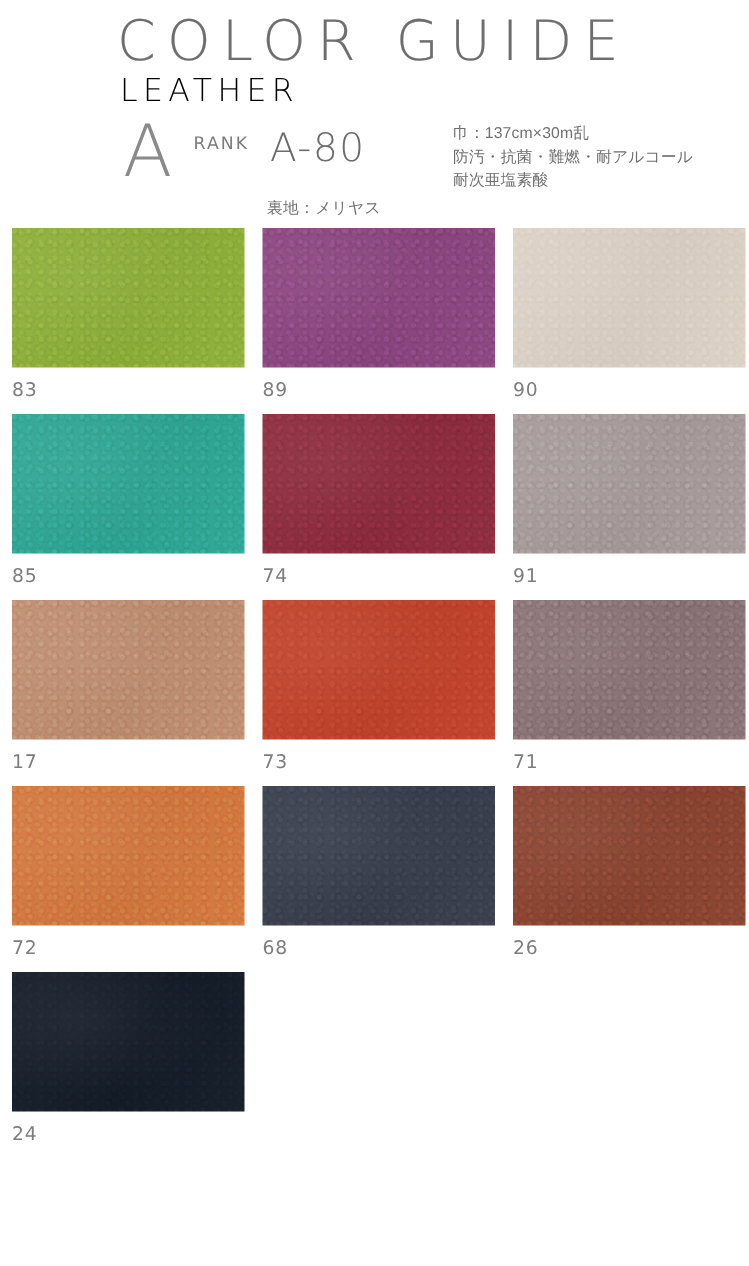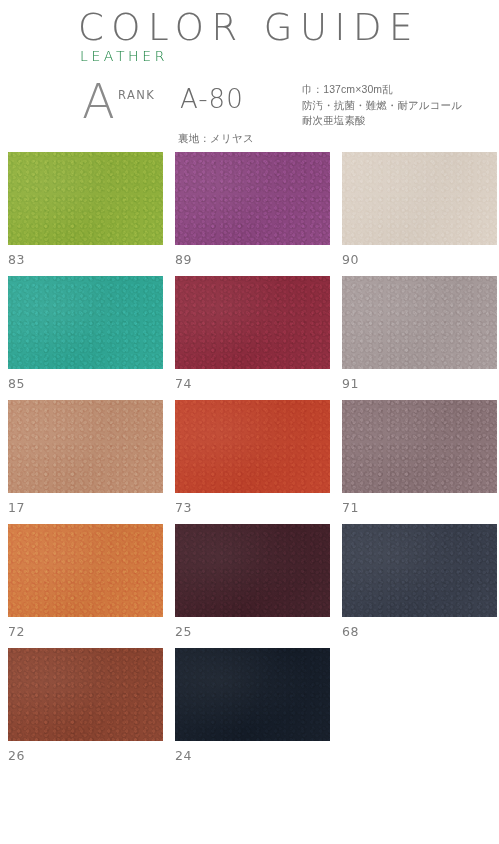--- a/index.html
+++ b/index.html
@@ -28,42 +28,42 @@
     letter-spacing: 7.5px;
     color: #6e6e6e;
     font-family: "DejaVu Sans", sans-serif;
     -webkit-text-stroke: 0.1px #6e6e6e;
     white-space: nowrap;
   }
   .title-sub {
     position: absolute;
     left: 80px;
     top: 48px;
-    font-size: 14px;
+    font-size: 21px;
     font-weight: 300;
     letter-spacing: 3.6px;
-    color: #15803d;
+    color: #000000;
     font-family: "DejaVu Sans", sans-serif;
     white-space: nowrap;
   }
 
   
   .rank-letter {
     position: absolute;
     left: 82px;
     top: 77px;
     font-size: 48px;
     font-weight: 300;
     color: #8a8a8a;
     line-height: 1;
     font-family: "DejaVu Sans", sans-serif;
   }
   .rank-word {
     position: absolute;
-    left: 118px;
+    left: 129px;
     top: 88px;
     font-size: 11.5px;
     letter-spacing: 1.4px;
     color: #7b7b7b;
     font-family: "DejaVu Sans", sans-serif;
   }
   .product-code {
     position: absolute;
     left: 180px;
     top: 84px;
@@ -213,24 +213,20 @@
     </div>
     <div class="swatch-cell">
       <div class="swatch-chip" style="background-color: rgb(139, 116, 120);"></div>
       <div class="swatch-label">71</div>
     </div>
     <div class="swatch-cell">
       <div class="swatch-chip" style="background-color: rgb(212, 121, 63);"></div>
       <div class="swatch-label">72</div>
     </div>
     <div class="swatch-cell">
-      <div class="swatch-chip" style="background-color: rgb(67, 32, 41);"></div>
-      <div class="swatch-label">25</div>
-    </div>
-    <div class="swatch-cell">
       <div class="swatch-chip" style="background-color: rgb(56, 62, 76);"></div>
       <div class="swatch-label">68</div>
     </div>
     <div class="swatch-cell">
       <div class="swatch-chip" style="background-color: rgb(139, 68, 48);"></div>
       <div class="swatch-label">26</div>
     </div>
     <div class="swatch-cell">
       <div class="swatch-chip" style="background-color: rgb(20, 28, 40);"></div>
       <div class="swatch-label">24</div>

